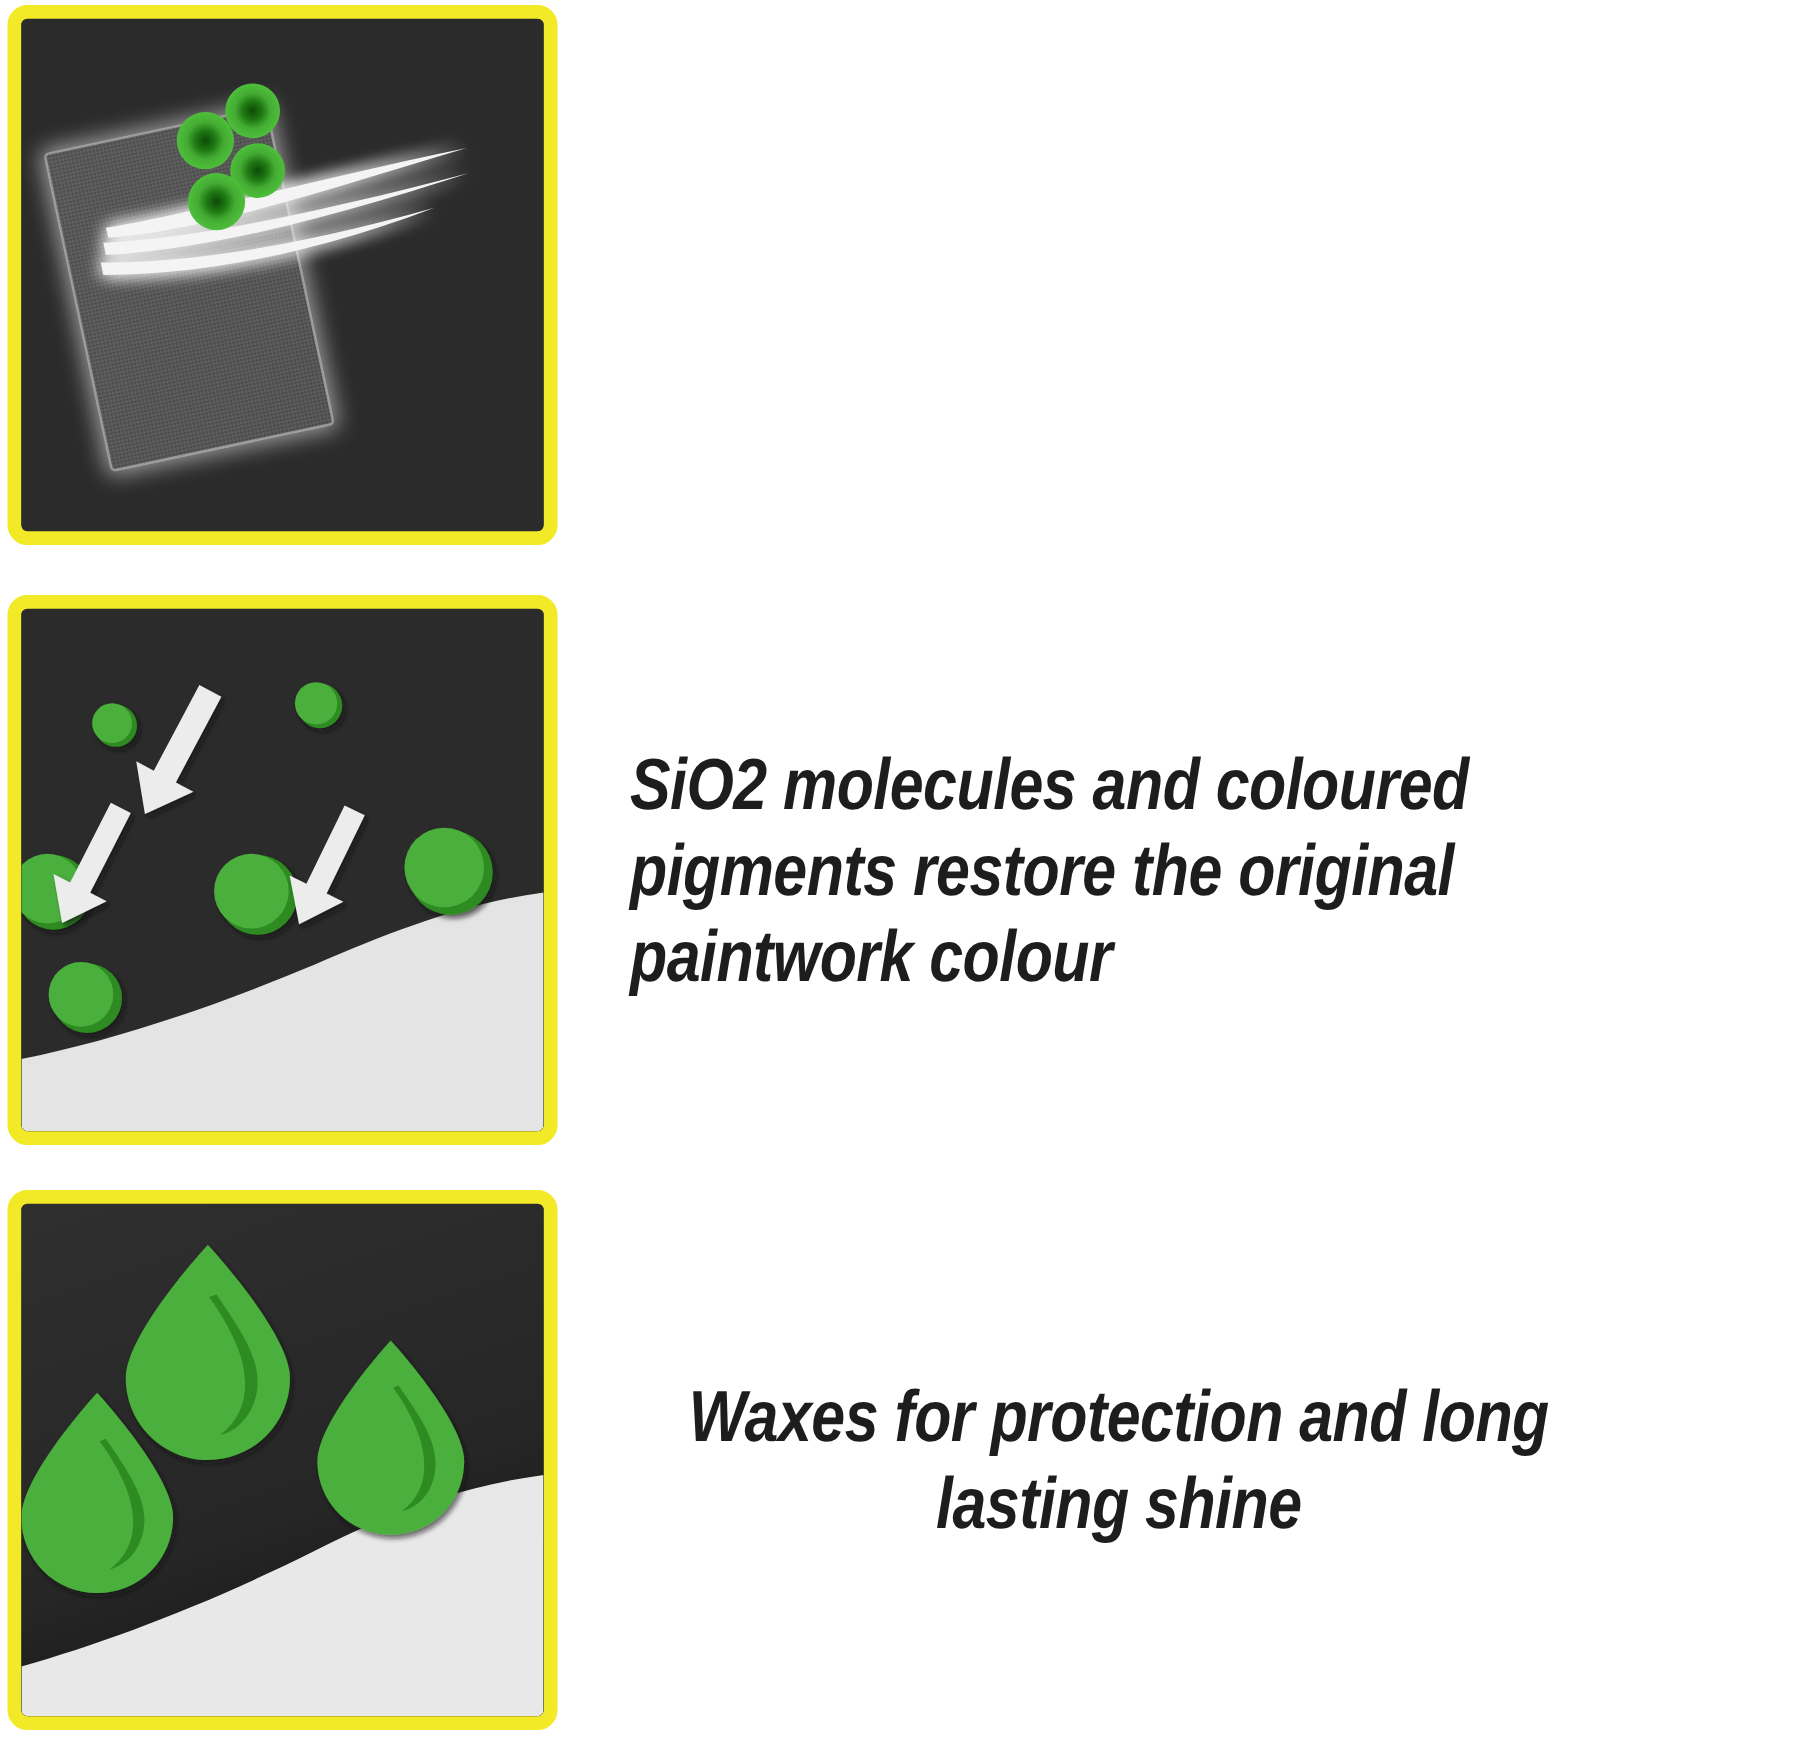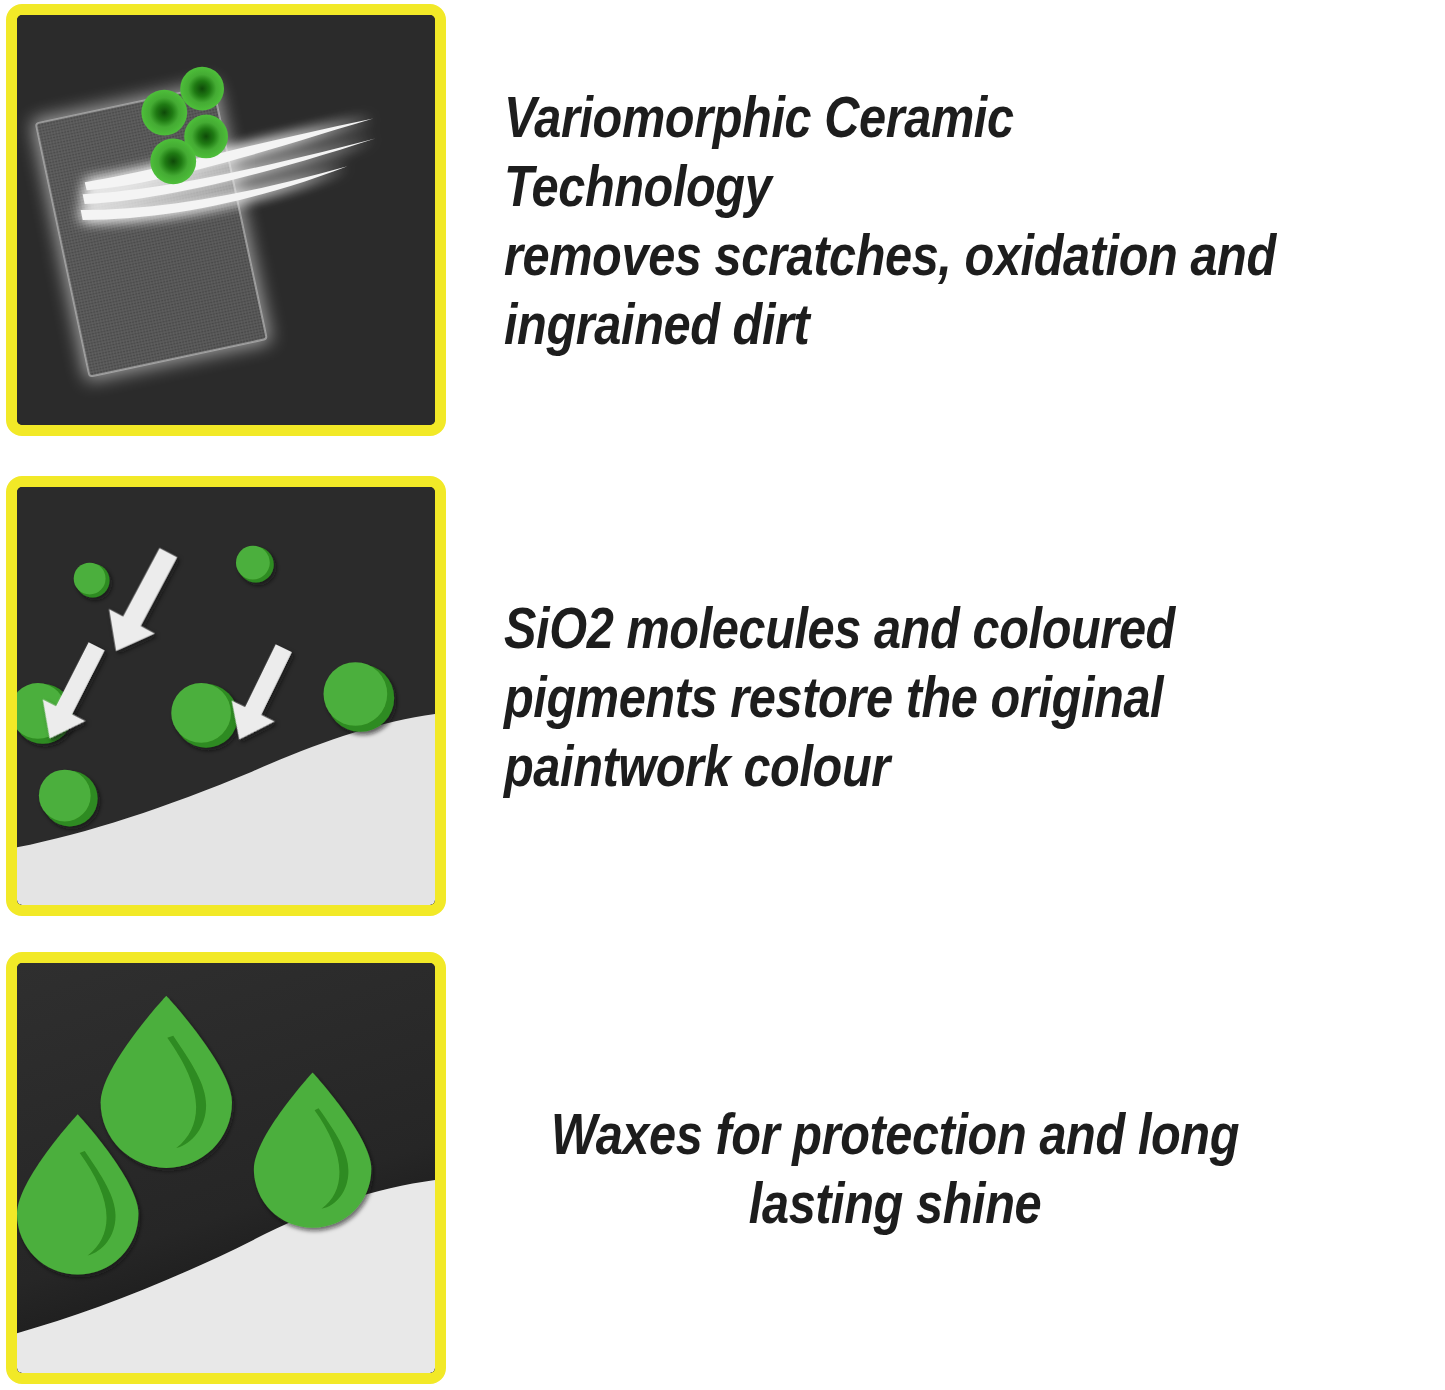--- a/index.html
+++ b/index.html
@@ -134,25 +134,20 @@
           <g>
             <circle cx="186" cy="74" r="22" fill="url(#dotG1)"></circle>
             <circle cx="148" cy="98" r="23" fill="url(#dotG1)"></circle>
             <circle cx="190" cy="122" r="22" fill="url(#dotG1)"></circle>
             <circle cx="157" cy="147" r="23" fill="url(#dotG1)"></circle>
           </g>
         </svg>
       </div>
     </div>
 
-    <div class="copy">
-      <p>Variomorphic Ceramic Technology
-removes scratches, oxidation and
-ingrained dirt</p>
-    </div>
   </div>
 
   <div class="row" id="row-2">
 
     <div class="frame">
       <div class="canvas">
         <svg viewBox="0 0 420 420" preserveAspectRatio="none" aria-hidden="true">
           <defs>
             <filter id="shadow2" x="-25%" y="-25%" width="160%" height="160%">
               <feDropShadow dx="2.5" dy="3" stdDeviation="2" flood-color="#101010" flood-opacity="0.65"></feDropShadow>

